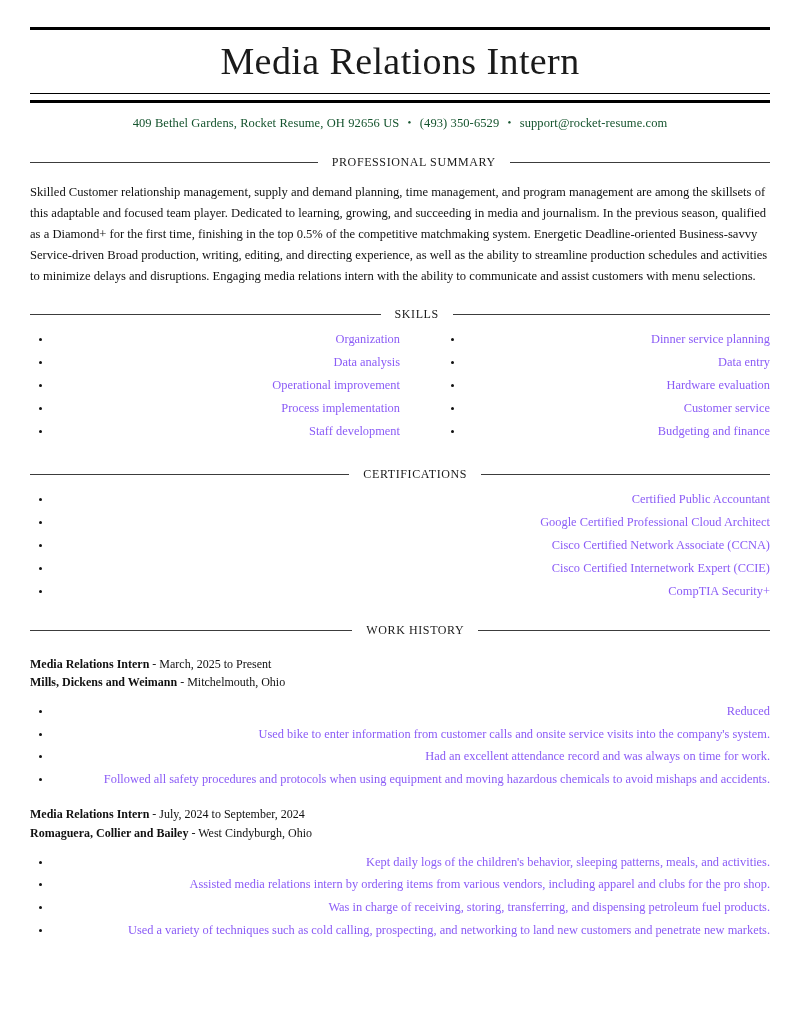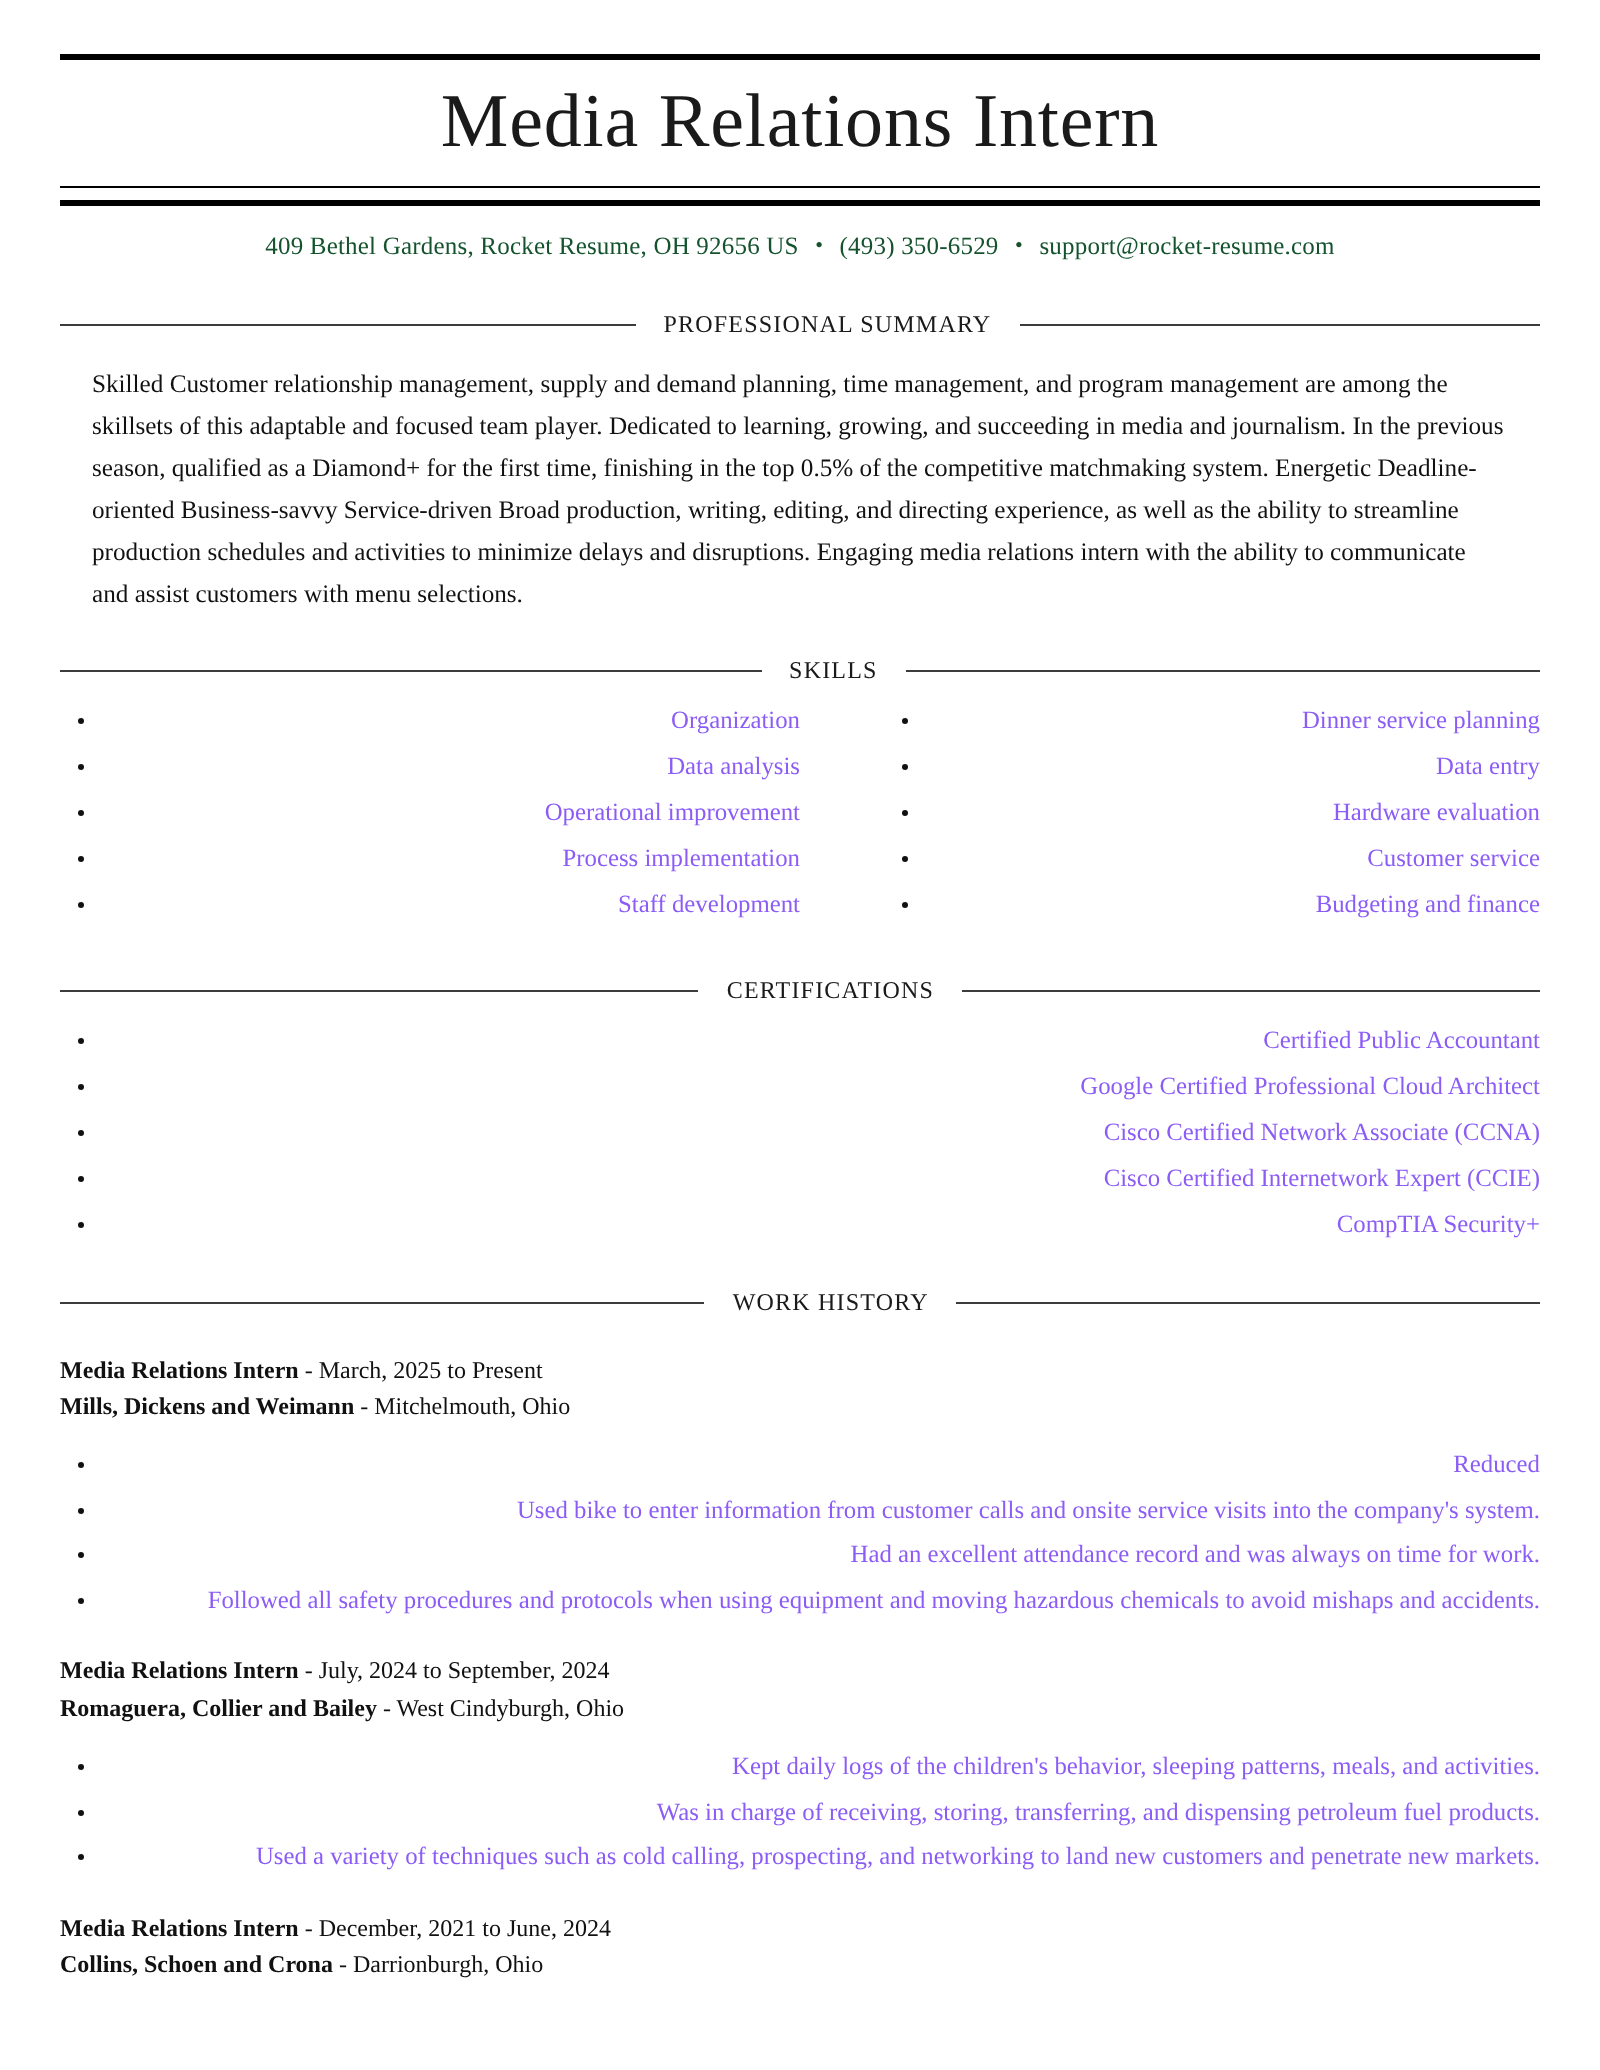--- a/index.html
+++ b/index.html
@@ -94,21 +94,21 @@
   .s-summary { margin-top: 24px; }
   .s-skills  { margin-top: 20px; }
   .s-certs   { margin-top: 20px; }
   .s-work    { margin-top: 22px; }
 
   
   .summary-text {
     font-size: 12.6px;
     line-height: 1.67;
     text-align: left;
-    margin: 12px 16px 0;
+    margin: 12px 0 0;
     color: #111;
   }
 
   ul.bullets {
     list-style: none;
     margin: 9px 0 0;
     padding: 0;
   }
   ul.bullets li {
     position: relative;
@@ -266,33 +266,21 @@
         <span class="dash">-</span>
         <span class="meta">July, 2024 to September, 2024</span>
       </div>
       <div class="job-line">
         <span class="strong">Romaguera, Collier and Bailey</span>
         <span class="dash">-</span>
         <span class="meta">West Cindyburgh, Ohio</span>
       </div>
       <ul class="bullets">
         <li>Kept daily logs of the children's behavior, sleeping patterns, meals, and activities.</li>
+        <li>Assisted media relations intern by ordering items from various vendors, including apparel and clubs for the pro shop.</li>
         <li>Was in charge of receiving, storing, transferring, and dispensing petroleum fuel products.</li>
         <li>Used a variety of techniques such as cold calling, prospecting, and networking to land new customers and penetrate new markets.</li>
       </ul>
     </div>
 
-    <div class="job">
-      <div class="job-line">
-        <span class="strong">Media Relations Intern</span>
-        <span class="dash">-</span>
-        <span class="meta">December, 2021 to June, 2024</span>
-      </div>
-      <div class="job-line">
-        <span class="strong">Collins, Schoen and Crona</span>
-        <span class="dash">-</span>
-        <span class="meta">Darrionburgh, Ohio</span>
-      </div>
-
-    </div>
   </div>
 
 </div>
 
 </body></html>

